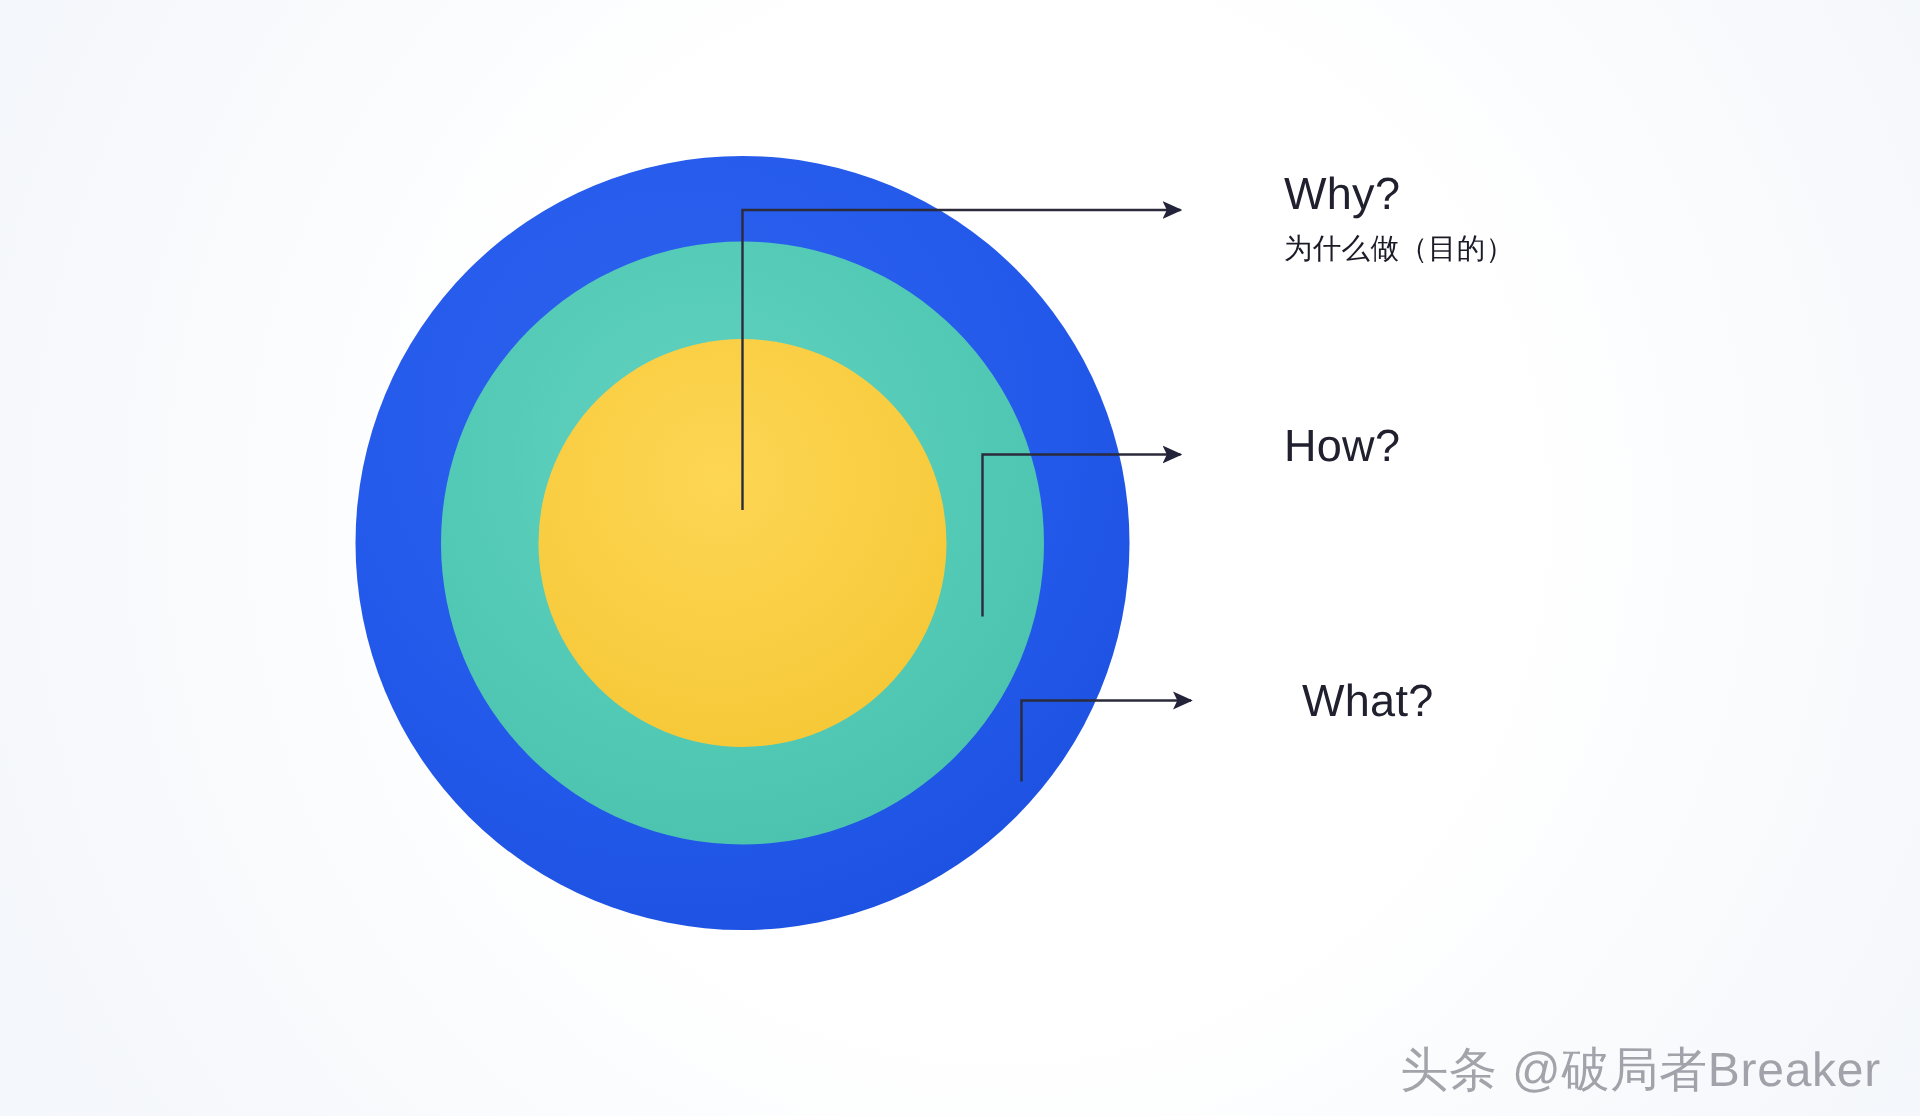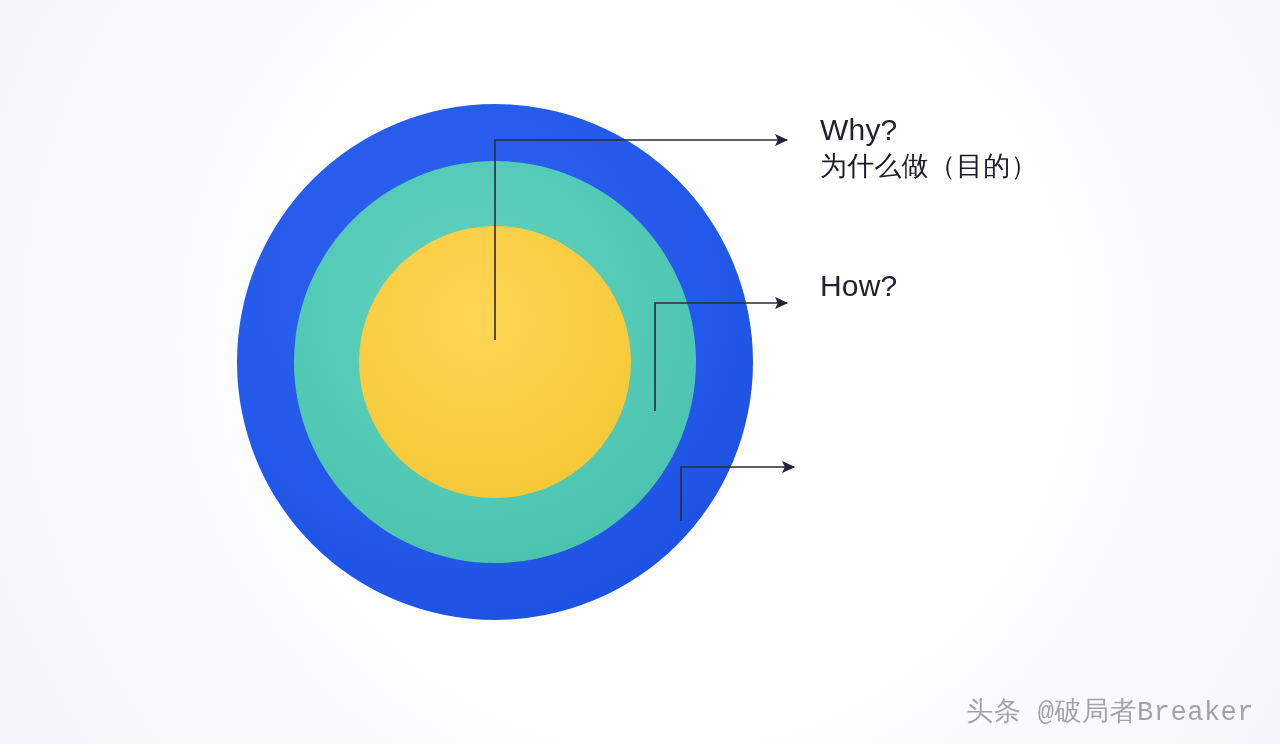--- a/index.html
+++ b/index.html
@@ -28,50 +28,51 @@
     left: 0;
     top: 0;
     width: 1280px;
     height: 744px;
     display: block;
   }
   .labelgroup {
     position: absolute;
     color: #1b1b28;
     letter-spacing: 0.2px;
+    margin-left: 36px;
   }
   .label-en {
     font-size: 30px;
     font-weight: 400;
     line-height: 36px;
     color: #20202e;
     white-space: nowrap;
   }
   .label-cn {
-    font-size: 27px;
+    font-size: 19px;
     font-weight: 400;
     line-height: 36px;
     color: #1b1b28;
     white-space: nowrap;
     font-family: "DejaVu Sans", "Liberation Sans", sans-serif;
   }
   #lg-why  { left: 820px; top: 112px; }
-  #lg-how  { left: 820px; top: 268px; }
+  #lg-how  { left: 820px; top: 280px; }
   #lg-what { left: 832px; top: 450px; }
 
   #watermark {
     position: absolute;
     right: 26px;
     bottom: 14px;
-    font-size: 27px;
+    font-size: 32px;
     line-height: 34px;
     color: #6e6e78;
     opacity: 0.62;
     white-space: nowrap;
-    font-family: Liberation Mono, monospace;
+    font-family: Liberation Sans, sans-serif;
     letter-spacing: 0.5px;
   }
 </style>
 </head>
 <body>
 
 <div id="stage">
 
   <svg class="diagram" viewBox="0 0 1280 744">
     <defs>
@@ -109,17 +110,18 @@
   <div class="labelgroup" id="lg-why">
     <div class="label-en">Why?</div>
     <div class="label-cn">为什么做（目的）</div>
   </div>
 
   <div class="labelgroup" id="lg-how">
     <div class="label-en">How?</div>
   </div>
 
   <div class="labelgroup" id="lg-what">
+    <div class="label-en">What?</div>
   </div>
 
   <div id="watermark">头条 @破局者Breaker</div>
 
 </div>
 
 </body></html>

